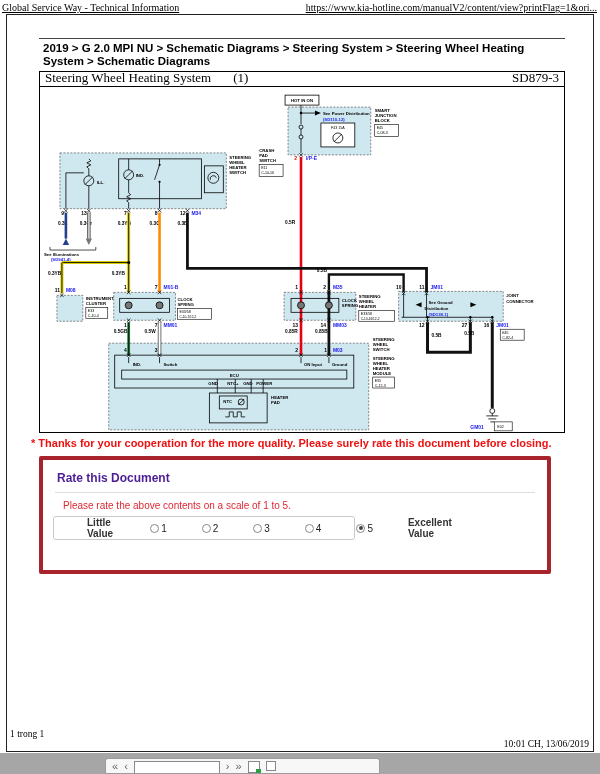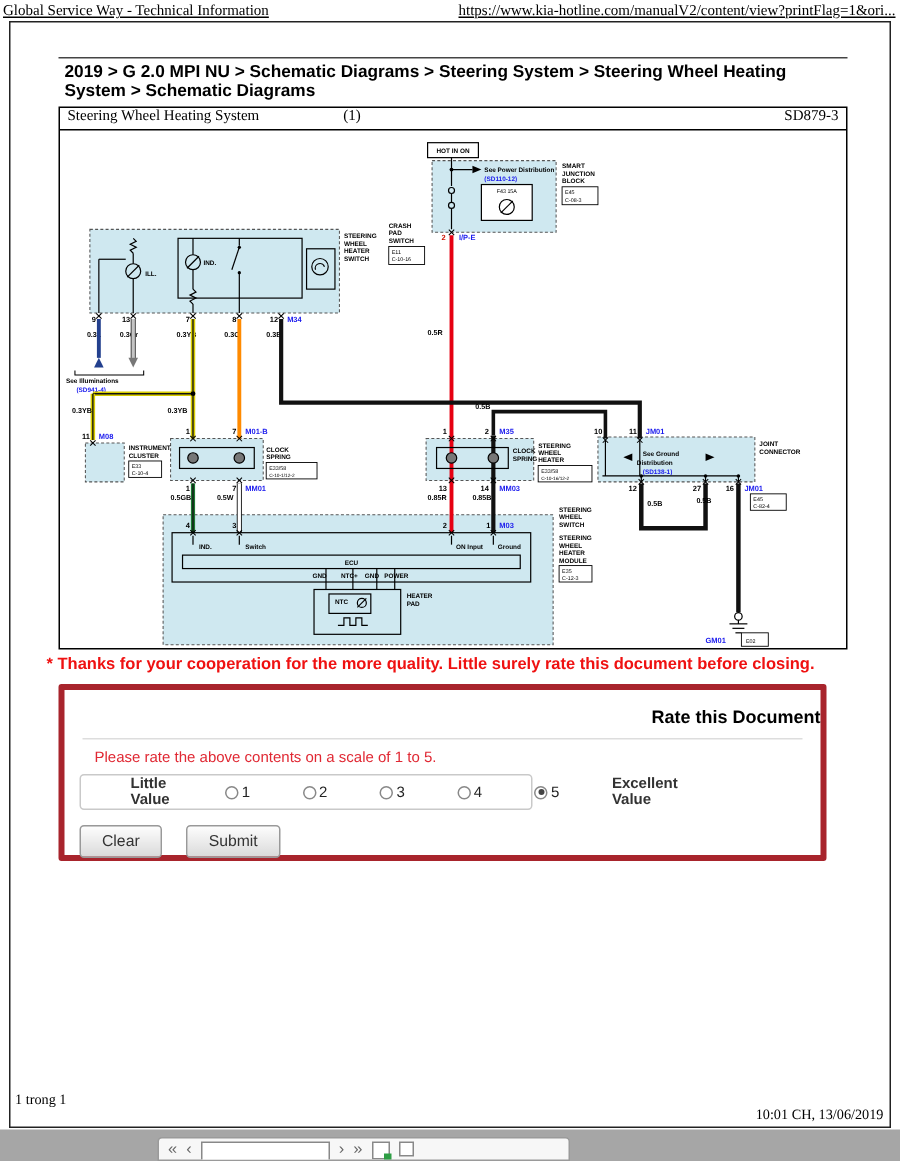--- a/index.html
+++ b/index.html
@@ -7,41 +7,41 @@
        font-family:"Liberation Sans",sans-serif;color:#000;}
   
   .print-header{position:absolute;left:2px;right:3px;top:2px;display:flex;justify-content:space-between;
     font-family:"Liberation Serif",serif;font-size:10px;text-decoration:underline;}
   
   .page{position:absolute;left:6px;top:14px;width:586px;height:736px;border:1px solid #222;background:#fff;}
   .rule{position:absolute;left:32px;top:23px;width:526px;border-top:1px solid #444;}
   .breadcrumb{position:absolute;left:36px;top:27px;width:522px;font-size:11.5px;font-weight:bold;line-height:13px;}
   
   .diagram{position:absolute;left:32px;top:56px;width:526px;height:362px;border:1px solid #000;box-sizing:border-box;}
-  .diagram-title{height:15px;border-bottom:1px solid #000;display:flex;align-items:flex-start;
-    font-family:"Liberation Serif",serif;font-size:10px;padding:0 5px;box-sizing:border-box;gap:34px;}
+  .diagram-title{height:15px;border-bottom:1px solid #000;display:flex;align-items:flex-end;
+    font-family:"Liberation Serif",serif;font-size:13px;padding:0 5px;box-sizing:border-box;}
   .diagram-title .idx{margin-left:22px;}
   .diagram-title .code{margin-left:auto;}
   svg text{font-family:"Liberation Sans",sans-serif;}
   .tn{font-size:4.3px;font-weight:bold;}
   .tp{font-size:5px;font-weight:bold;}
   .tw{font-size:4.8px;font-weight:bold;}
   .tc{font-size:3.6px;}
   .tc2{font-size:3.2px;}
   .blue{fill:#1a1aee;}
   .red{fill:#cc1100;}
   .panel{fill:#cfe8f0;stroke:#555;stroke-width:0.7;stroke-dasharray:2,1.5;}
   .sbox{fill:none;stroke:#000;stroke-width:0.8;}
   .wbox{fill:#fff;stroke:#000;stroke-width:0.8;}
   .cbox{fill:#fff;stroke:#000;stroke-width:0.6;}
   .iw{stroke:#000;stroke-width:0.8;fill:none;}
   
   .notice{position:absolute;left:24px;top:422px;width:556px;color:#ef1111;font-weight:bold;font-size:11px;}
   .rating{position:absolute;left:32px;top:441px;width:504px;height:110px;border:4px solid #a8242c;border-radius:2px;background:#fff;}
-  .rating-title{margin:11px 0 0 14px;color:#000000;font-weight:bold;font-size:12px;text-align:right;}
+  .rating-title{margin:11px 0 0 14px;color:#4c1d95;font-weight:bold;font-size:12px;}
   .rating-divider{margin:7px 12px 0 12px;border-top:1px solid #ddd;}
   .rating-instruction{margin:7px 0 0 20px;color:#e02833;font-size:10px;}
   .rating-row{margin:5px 0 0 10px;width:300px;height:22px;border:1px solid #c9c9c9;border-radius:3px;
     display:flex;align-items:center;font-size:10px;color:#222;background:#fff;position:relative;gap:23px;}
   .cap{width:4px;height:16px;background:#d6d6d6;border-radius:2px;}
   .cap.left{margin-left:2px;margin-right:8px;}
   .cap.right{margin-left:auto;margin-right:2px;}
   .opt{display:flex;align-items:center;gap:2px;margin-right:12px;cursor:pointer;}
   .radio{width:9px;height:9px;border:1px solid #888;border-radius:50%;background:#fff;display:inline-block;box-sizing:border-box;}
   .radio.sel::after{content:"";display:block;width:4px;height:4px;margin:1.5px;background:#444;border-radius:50%;}
@@ -368,21 +368,21 @@
           <use href="#px" x="290" y="269"></use>
         <use href="#px" x="365" y="207"></use>
           <use href="#px" x="388" y="207"></use>
         <use href="#px" x="389" y="235"></use>
           <use href="#px" x="432" y="235"></use>
           <use href="#px" x="454" y="235"></use>
       </g>
     </svg>
   </div>
 
-  <div class="notice">* Thanks for your cooperation for the more quality. Little surely rate this document before closing.</div>
+  <div class="notice">* Thanks for your cooperation for the more quality. Please surely rate this document before closing.</div>
 
   <div class="rating">
     <div class="rating-title">Rate this Document</div>
     <div class="rating-divider"></div>
     <div class="rating-instruction">Please rate the above contents on a scale of 1 to 5.</div>
     <div class="rating-row">
       <span class="cap left"></span>
       <span class="low-label">Little Value</span>
       <span class="opt">
           <span class="radio"></span>
@@ -400,24 +400,20 @@
           <span class="radio"></span>
           <span>4</span>
         </span>
       <span class="opt">
           <span class="radio sel"></span>
           <span>5</span>
         </span>
       <span class="high-label">Excellent Value</span>
       <span class="cap right"></span>
     </div>
-    <div class="rating-buttons">
-      <button class="btn">Clear</button>
-      <button class="btn">Submit</button>
-    </div>
   </div>
 
   <div class="pfoot-l">1 trong 1</div>
   <div class="pfoot-r">10:01 CH, 13/06/2019</div>
 </div>
 
 <div class="strip">
   <div class="toolbar">
     <span class="tb-btn">«</span>
     <span class="tb-btn">‹</span>

